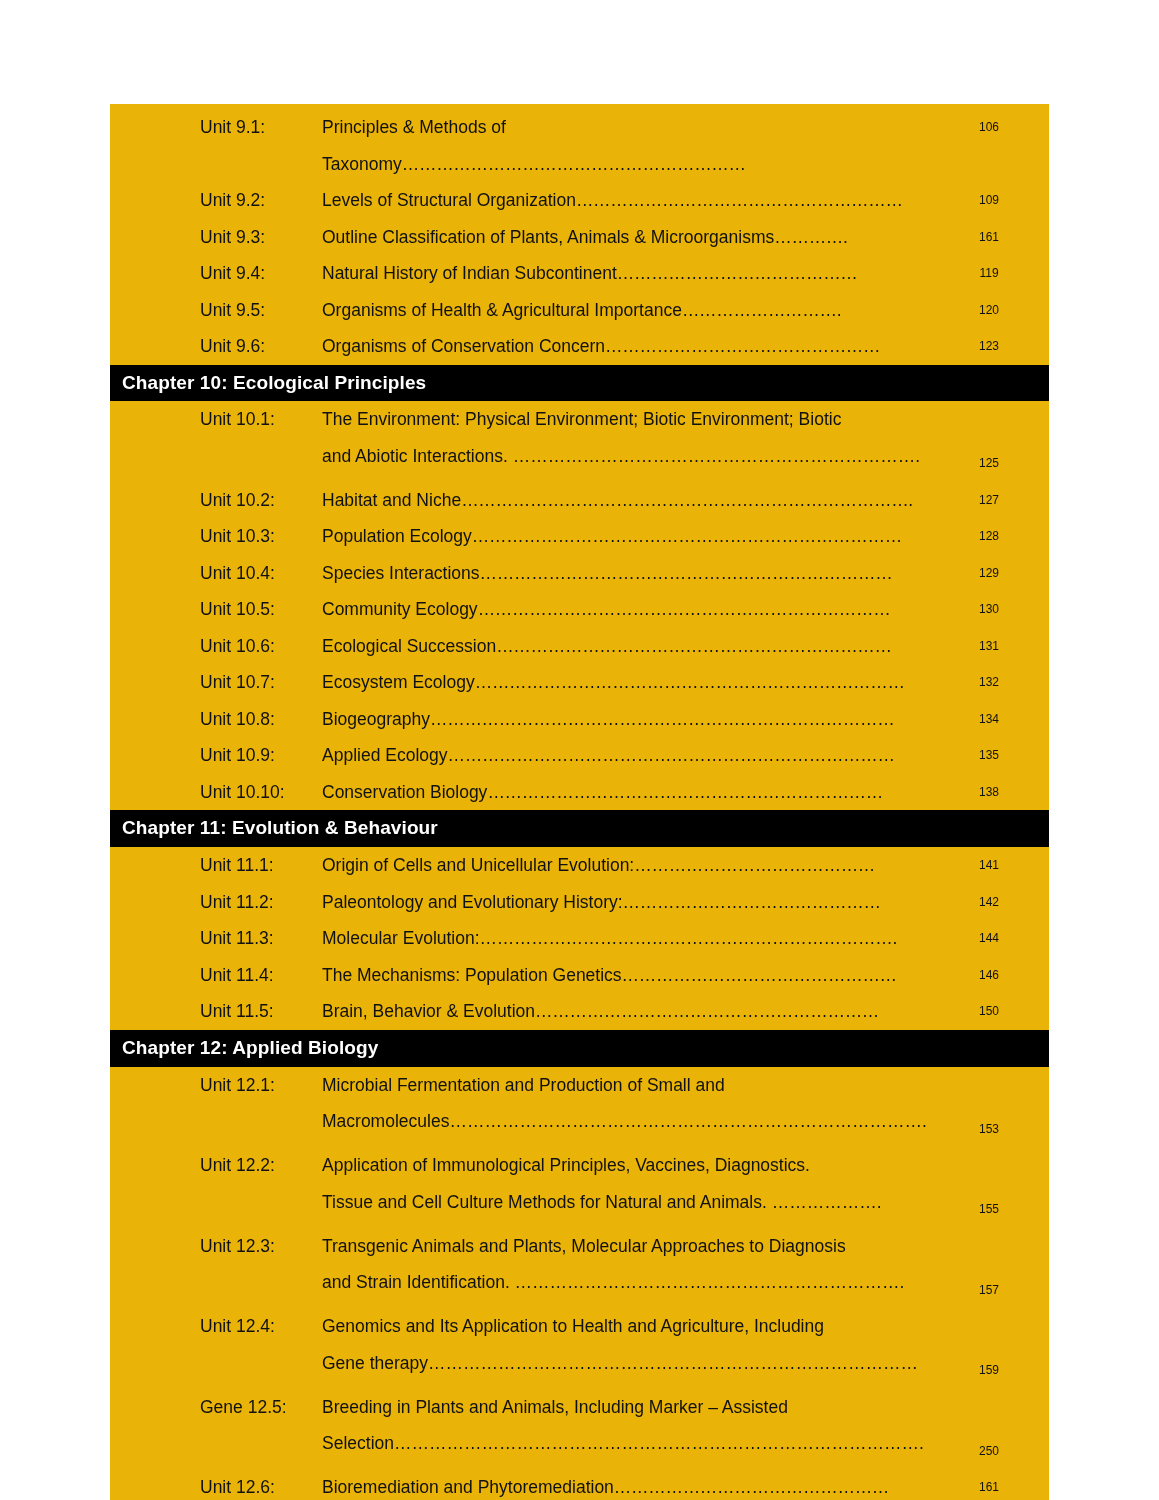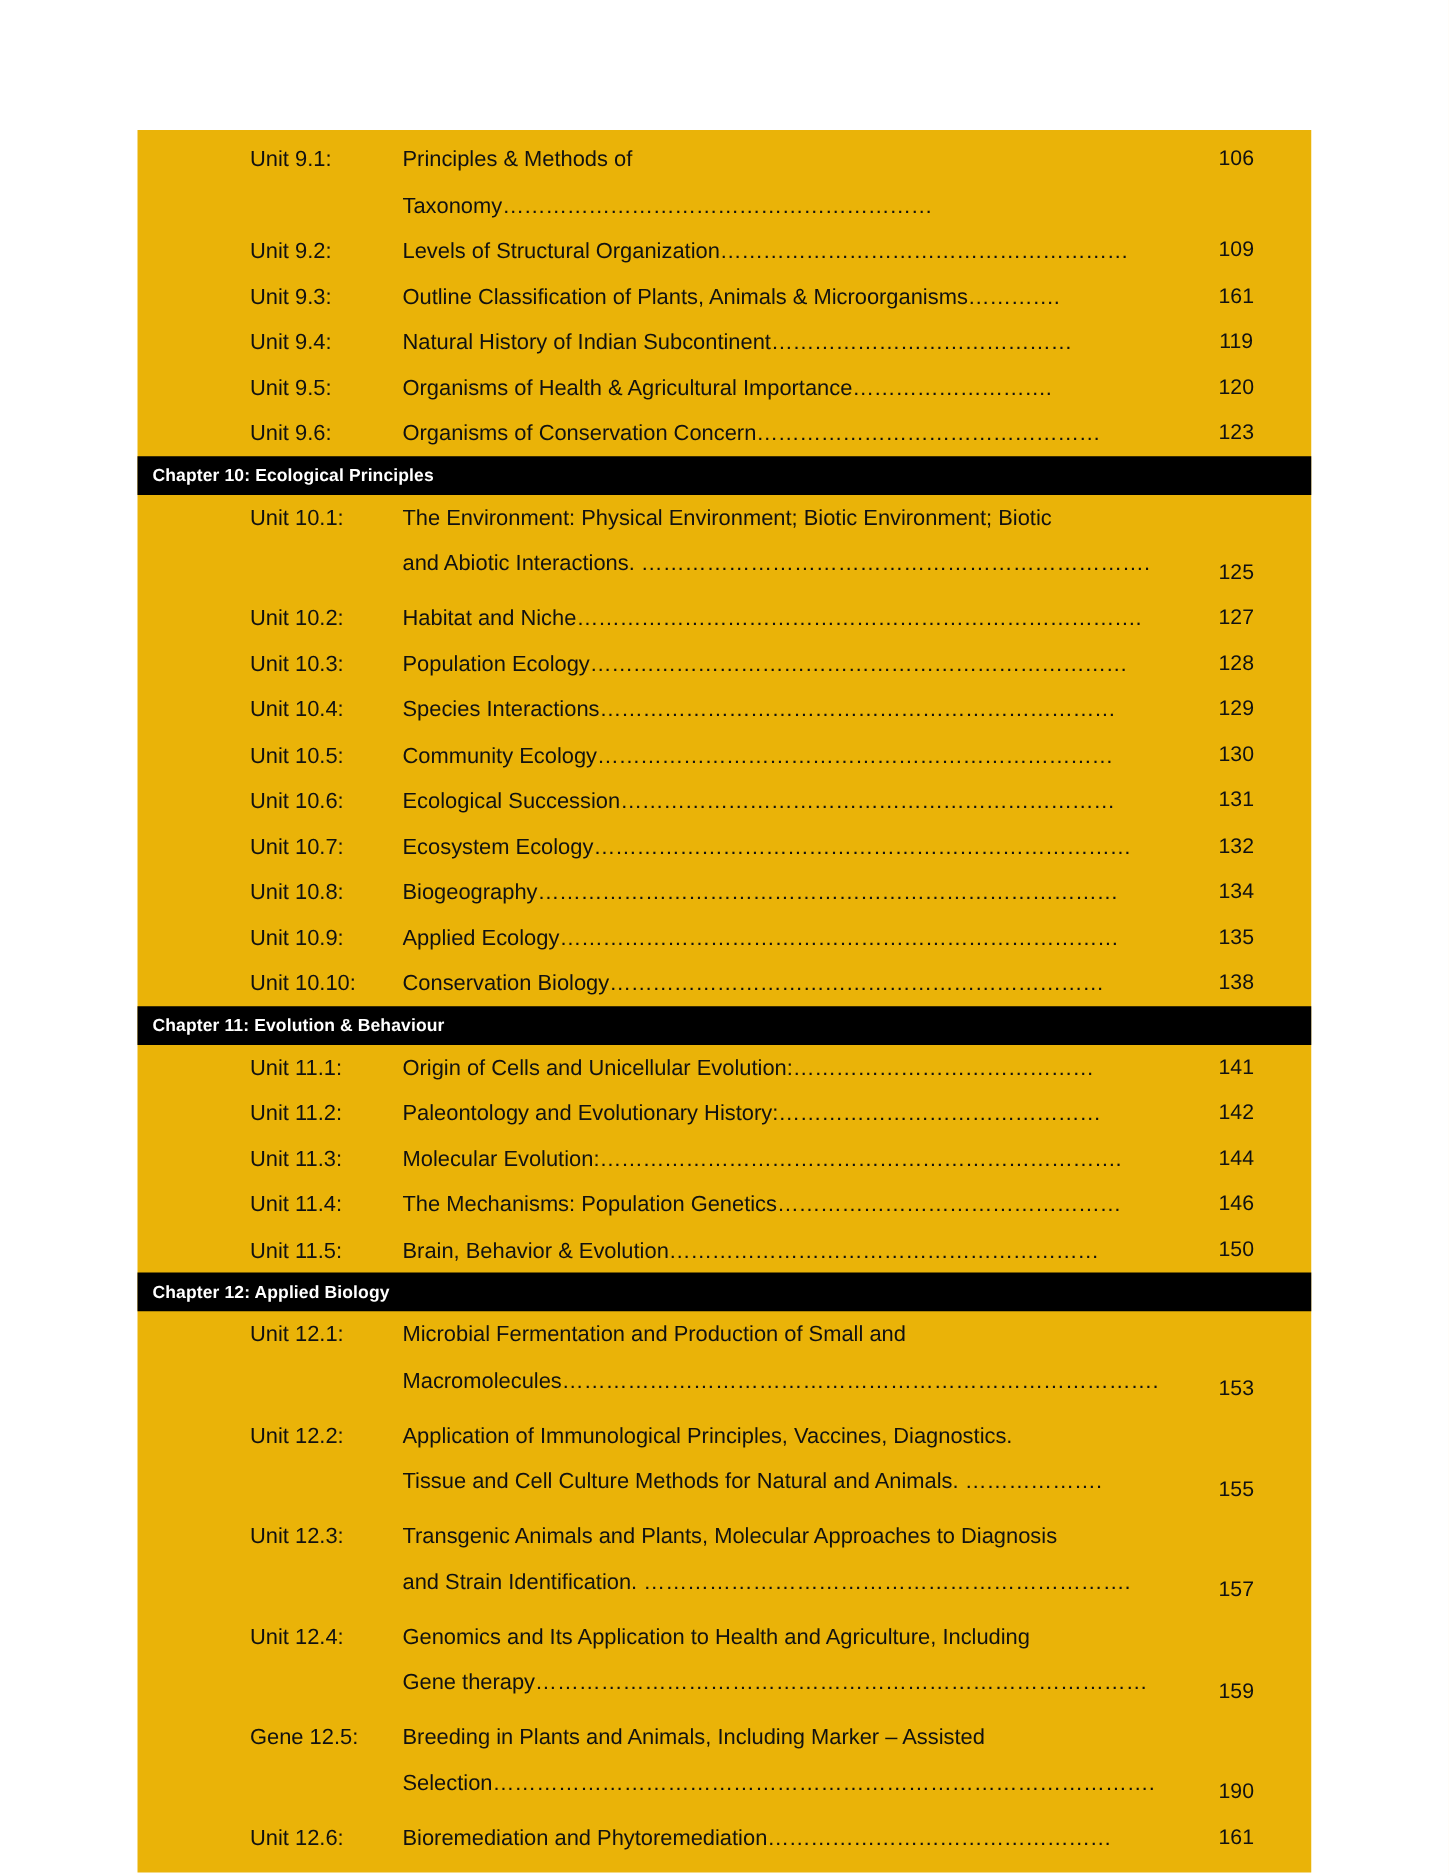--- a/index.html
+++ b/index.html
@@ -27,21 +27,21 @@
     left: 110px;
     top: 104px;
     width: 939px;
     background: #eab308;
     padding: 0;
   }
   .chapter-bar {
     background: #000000;
     color: #ffffff;
     font-weight: bold;
-    font-size: 14px;
+    font-size: 19px;
     padding: 7px 0 8px 12px;
     letter-spacing: 0.1px;
     line-height: 1.15;
   }
   .entries {
     padding: 0;
   }
   .row {
     display: flex;
     align-items: flex-start;
@@ -64,21 +64,21 @@
     padding-right: 6px;
     color: #111;
     overflow: hidden;
   }
   .row .title .ln2 {
     display: block;
   }
   .row .page-num {
     flex: 0 0 120px;
     text-align: center;
-    font-size: 17px;
+    font-size: 12px;
     line-height: 36.5px;
     color: #111;
   }
   .row.two-line .page-num {
     line-height: 36.5px;
     padding-top: 44px;
   }
   .dots {
     letter-spacing: -0.3px;
   }
@@ -222,21 +222,21 @@
           <div class="page-num">157</div>
         </div>
         <div class="row two-line">
           <div class="unit">Unit 12.4:</div>
           <div class="title"><span>Genomics and Its Application to Health and Agriculture, Including</span><span class="dots"></span><span class="ln2">Gene therapy…………………………………………………………………………</span></div>
           <div class="page-num">159</div>
         </div>
         <div class="row two-line">
           <div class="unit">Gene 12.5:</div>
           <div class="title"><span>Breeding in Plants and Animals, Including Marker – Assisted</span><span class="dots"></span><span class="ln2">Selection……………………………………………………………………………….</span></div>
-          <div class="page-num">190</div>
+          <div class="page-num">250</div>
         </div>
         <div class="row">
           <div class="unit">Unit 12.6:</div>
           <div class="title"><span>Bioremediation and Phytoremediation</span><span class="dots">…………………………………………</span></div>
           <div class="page-num">161</div>
         </div>
       </div>
       <div class="spacer-bottom"></div>
     </div>
 </div>

